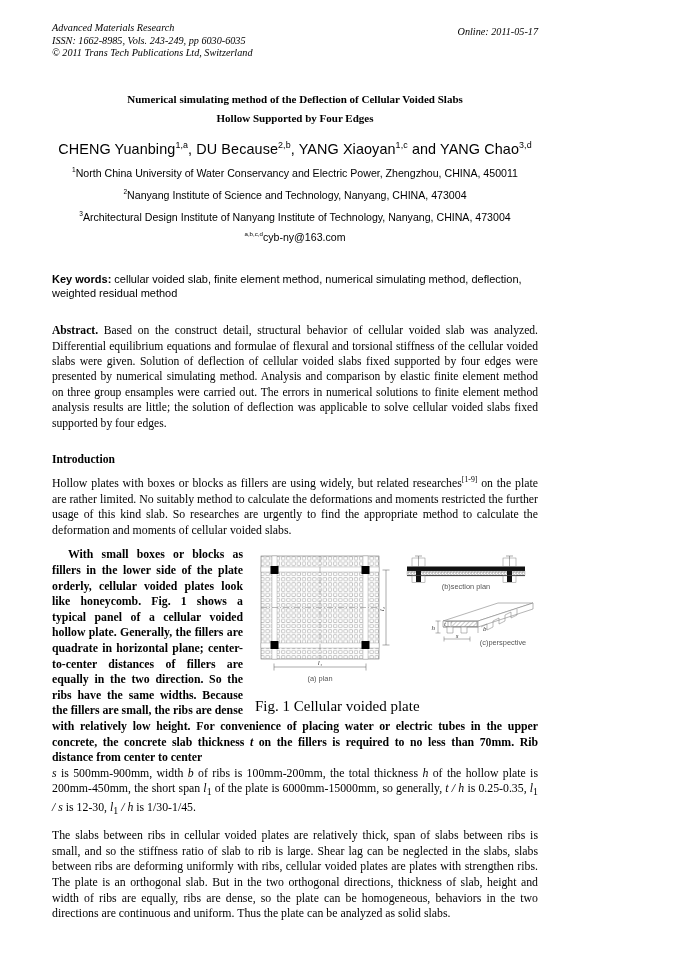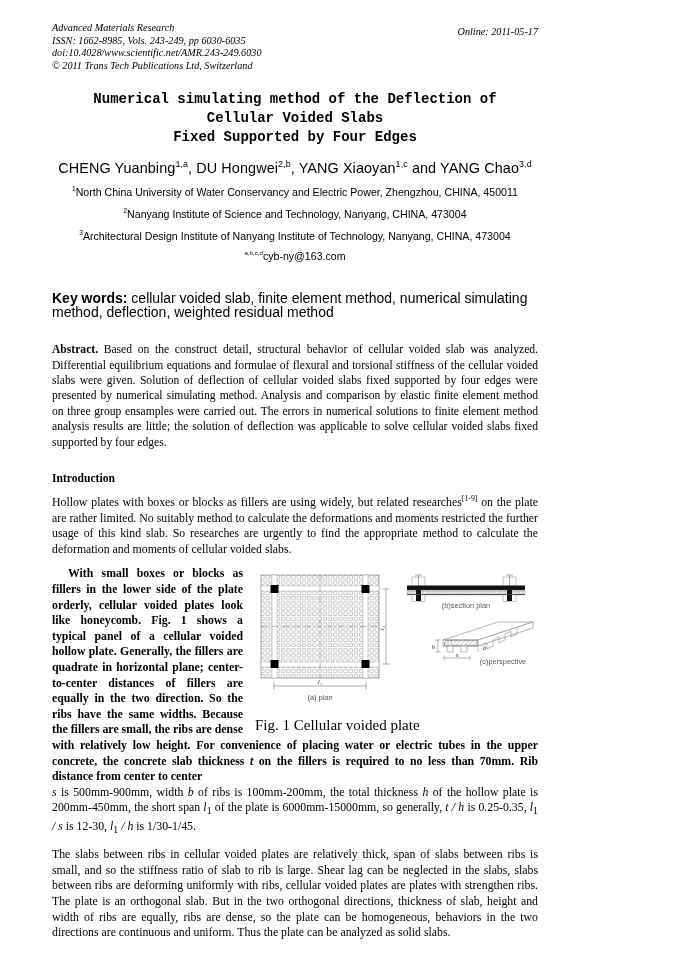--- a/index.html
+++ b/index.html
@@ -33,23 +33,23 @@
   .journal-header .online {
     position: absolute;
     right: 0;
     top: 4px;
     font-style: italic;
     font-size: 10.2px;
   }
 
   
   .title {
-    font-family: Liberation Mono, monospace;
+    font-family: Liberation Serif, serif;
     font-weight: bold;
-    font-size: 14px;
+    font-size: 11px;
     line-height: 19px;
     text-align: center;
     margin: 14px 8px 0 8px;
   }
   .authors {
     font-family: "Liberation Sans", sans-serif;
     font-size: 14.4px;
     text-align: center;
     margin-top: 13px;
     letter-spacing: 0.1px;
@@ -72,21 +72,21 @@
     font-family: "Liberation Sans", sans-serif;
     font-size: 10.6px;
     text-align: center;
     margin-top: 7px;
   }
   .email sup { font-size: 0.58em; }
 
   
   .keywords {
     font-family: "Liberation Sans", sans-serif;
-    font-size: 14px;
+    font-size: 11px;
     line-height: 13.6px;
     text-align: left;
     margin-top: 30px;
   }
   .keywords b { font-weight: bold; }
 
   .abstract {
     font-size: 11.6px;
     line-height: 15.4px;
     text-align: justify;
@@ -151,33 +151,32 @@
 </style>
 </head>
 <body>
 
 <div class="page">
 
   <div class="journal-header">
     <div class="left-block">
       <div>Advanced Materials Research</div>
       <div>ISSN: 1662-8985, Vols. 243-249, pp 6030-6035</div>
-      <div>doi:10.4028/www.scientific.net/AMR.243-249.6030</div>
       <div>© 2011 Trans Tech Publications Ltd, Switzerland</div>
     </div>
     <div class="online">Online: 2011-05-17</div>
   </div>
 
   <div class="title">
     <span>Numerical simulating method of the Deflection of Cellular Voided Slabs</span><br>
-    <span>Fixed Supported by Four Edges</span>
+    <span>Hollow Supported by Four Edges</span>
   </div>
 
   <div class="authors">
-    <span>CHENG Yuanbing</span><sup>1,a</sup><span>, </span><span>DU Hongwei</span><sup>2,b</sup><span>, </span><span>YANG Xiaoyan</span><sup>1,c</sup><span> and </span><span>YANG Chao</span><sup>3,d</sup>
+    <span>CHENG Yuanbing</span><sup>1,a</sup><span>, </span><span>DU Because</span><sup>2,b</sup><span>, </span><span>YANG Xiaoyan</span><sup>1,c</sup><span> and </span><span>YANG Chao</span><sup>3,d</sup>
   </div>
 
   <div class="aff a1"><sup>1</sup><span>North China University of Water Conservancy and Electric Power, Zhengzhou, CHINA, 450011</span></div>
   <div class="aff a2"><sup>2</sup><span>Nanyang Institute of Science and Technology, Nanyang, CHINA, 473004</span></div>
   <div class="aff a3"><sup>3</sup><span>Architectural Design Institute of Nanyang Institute of Technology, Nanyang, CHINA, 473004</span></div>
   <div class="email"><sup>a,b,c,d</sup><span>cyb-ny@163.com</span></div>
 
   <div class="keywords">
     <b>Key words:</b><span> cellular voided slab, finite element method, numerical simulating method, deflection, weighted residual method</span>
   </div>

